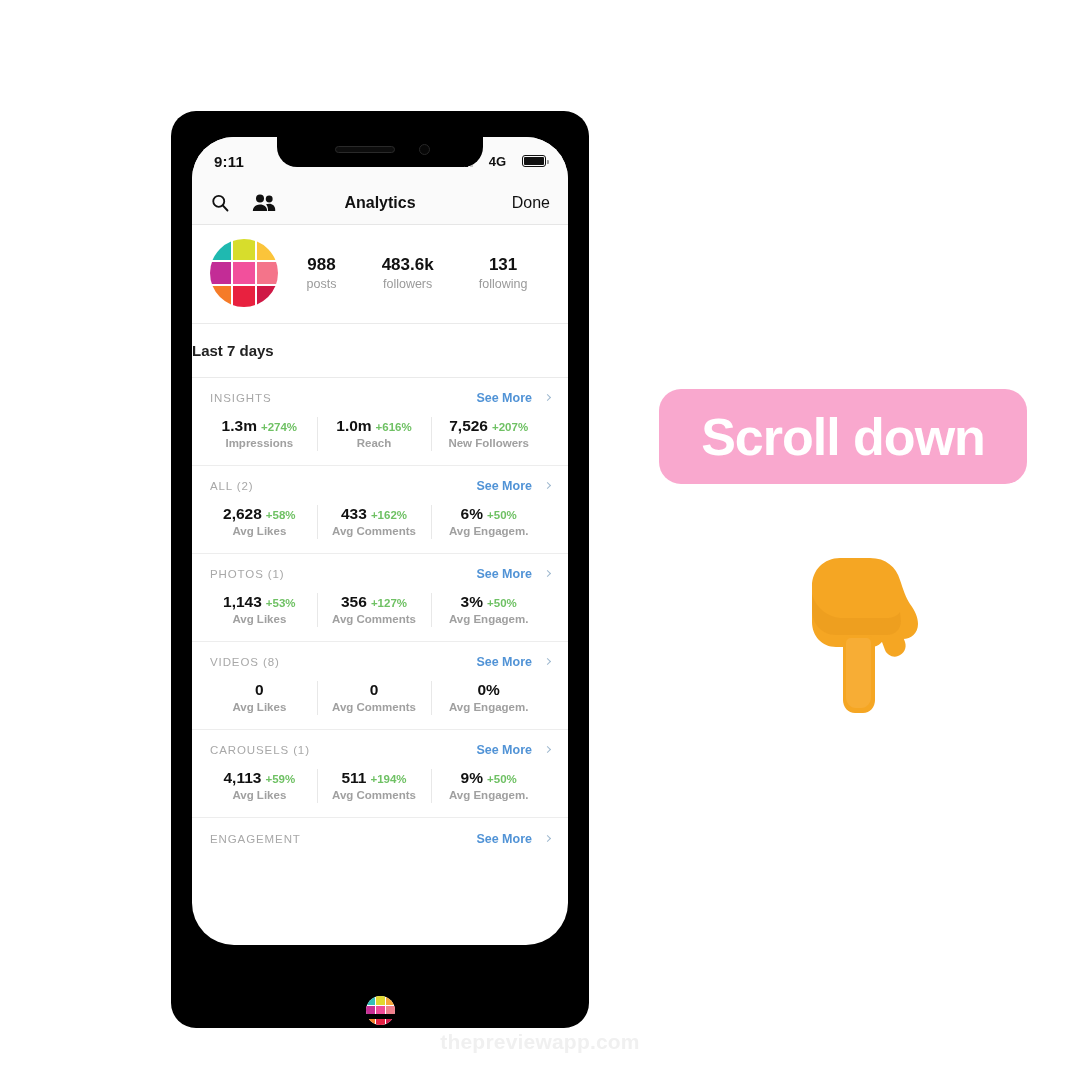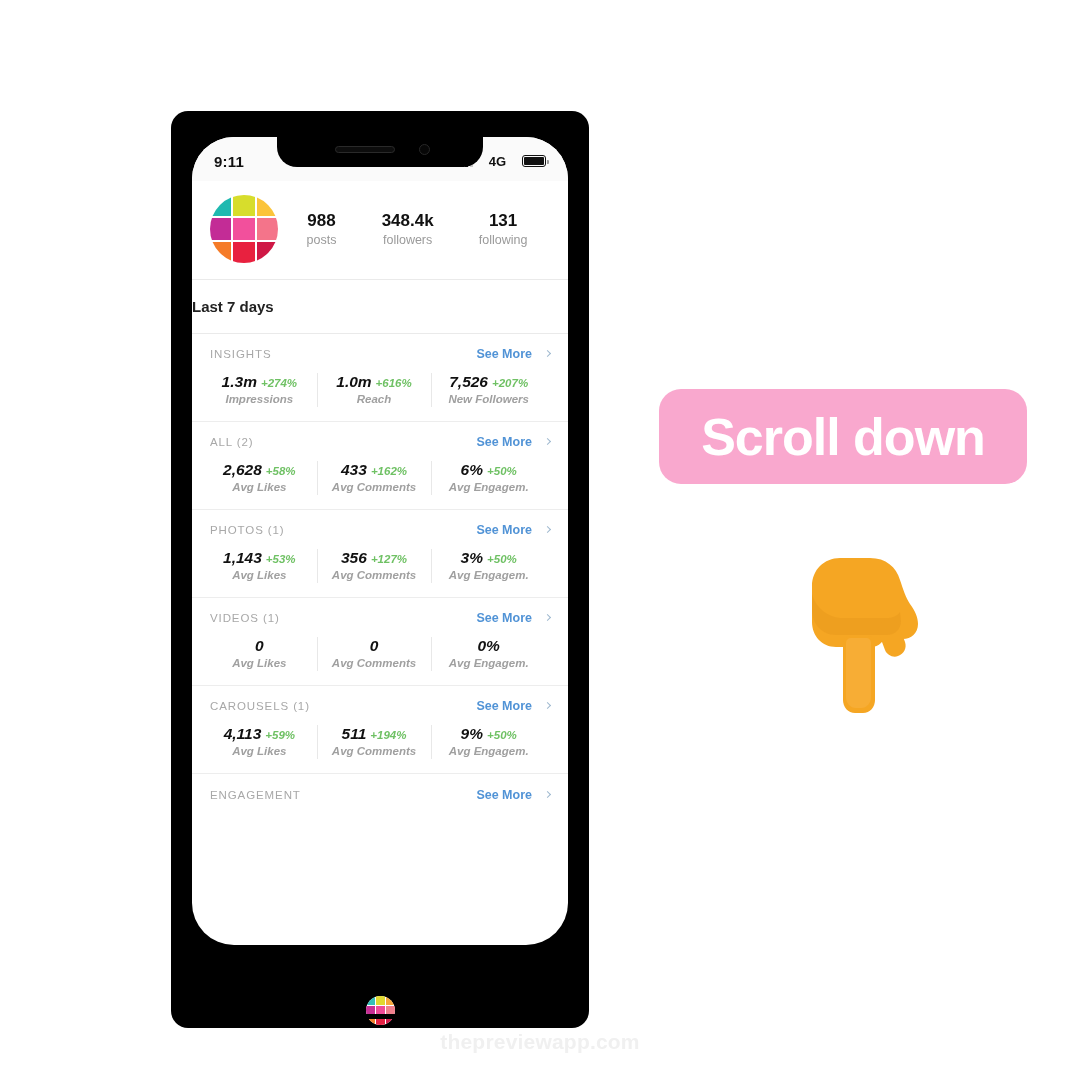--- a/index.html
+++ b/index.html
@@ -10,21 +10,21 @@
     overflow: hidden;
   }
   .stage { position: relative; width: 1080px; height: 1080px; background: #fff; }
 
   
   .phone {
     position: absolute;
     left: 172px; top: 112px;
     width: 416px; height: 915px;
     background: #000;
-    border-radius: 16px;
+    border-radius: 24px;
     box-shadow: 0 0 0 1px #000;
   }
   .screen {
     position: absolute;
     left: 20px; top: 25px;
     width: 376px; height: 808px;
     background: #ffffff;
     border-radius: 42px;
     overflow: hidden;
   }
@@ -149,21 +149,21 @@
   .see-more {
     margin-left:auto; display:flex; align-items:center; gap:13px;
     font-size: 12.5px; font-weight: bold; color:#5193d6;
   }
   .chev {
     display:inline-block; width:5px; height:5px;
     border-right: 1.3px solid #9fb8cf; border-top: 1.3px solid #9fb8cf;
     transform: rotate(45deg);
     margin-bottom: 1px;
   }
-  .metrics { display:flex; padding: 6px 22px 0 10px; font-style: italic; }
+  .metrics { display:flex; padding: 6px 22px 0 10px; }
   .metric { flex:1; text-align:center; position:relative; padding: 2px 2px 4px 2px; }
   .metric + .metric::before {
     content:""; position:absolute; left:0; top: 2px; bottom: 2px;
     width:1px; background:#e8e8e8;
   }
   .m-top { display:flex; align-items:baseline; justify-content:center; gap:4px; white-space:nowrap; }
   .m-val { font-size: 15.5px; font-weight: bold; color:#111; }
   .m-delta { font-size: 11.5px; font-weight: bold; color:#6fc164; }
   .m-lbl { font-size: 11.5px; color:#a0a0a0; font-weight: bold; margin-top: 2px; }
 
@@ -235,40 +235,60 @@
               <i></i>
               <i></i>
             </div>
           <div class="sb-net">4G</div>
           <div class="battery">
               <span></span>
             </div>
         </div>
       </div>
 
+      <div class="navbar">
+        <div class="nav-left">
+          <span>
+            <svg class="icon-search" viewBox="0 0 24 24" fill="none" stroke="#111" stroke-width="2.2" stroke-linecap="round">
+              <circle cx="10.5" cy="10" r="6.6"></circle>
+                <line x1="15.4" y1="15" x2="21" y2="21"></line>
+            </svg>
+          </span>
+          <span>
+            <svg class="icon-people" viewBox="0 0 30 24" fill="#111">
+              <circle cx="10" cy="6.5" r="5"></circle>
+              <circle cx="21.5" cy="7" r="4.3"></circle>
+              <path d="M1 22c0-5 4-8.2 9-8.2s9 3.2 9 8.2z"></path>
+              <path d="M17.6 13.6c1.2-.5 2.5-.8 3.9-.8 4.2 0 7.5 2.8 7.5 7.2V22H20v-1.5c0-2.7-.9-5-2.4-6.9z"></path>
+            </svg>
+          </span>
+        </div>
+        <div class="nav-title">Analytics</div>
+        <div class="nav-done">Done</div>
+      </div>
 
       <div class="profile">
         <div class="avatar" id="avatar">
             <div style="background: rgb(31, 185, 176);"></div>
             <div style="background: rgb(215, 221, 44);"></div>
             <div style="background: rgb(251, 196, 58);"></div>
             <div style="background: rgb(195, 44, 150);"></div>
             <div style="background: rgb(242, 80, 156);"></div>
             <div style="background: rgb(244, 116, 138);"></div>
             <div style="background: rgb(245, 123, 40);"></div>
             <div style="background: rgb(232, 33, 63);"></div>
             <div style="background: rgb(207, 24, 69);"></div>
           </div>
         <div class="pstats">
           <div class="pstat">
             <div class="num">988</div>
             <div class="lbl">posts</div>
           </div>
           <div class="pstat">
-            <div class="num">348.4k</div>
+            <div class="num">483.6k</div>
             <div class="lbl">followers</div>
           </div>
           <div class="pstat">
             <div class="num">131</div>
             <div class="lbl">following</div>
           </div>
         </div>
       </div>
 
       <div class="range">
@@ -367,21 +387,21 @@
                 <div class="m-top">
                   <span class="m-val">3%</span>
                   <span class="m-delta">+50%</span>
                 </div>
                 <div class="m-lbl">Avg Engagem.</div>
               </div>
             </div>
           </div>
           <div class="section">
             <div class="sec-head">
-              <div class="sec-title">VIDEOS (1)</div>
+              <div class="sec-title">VIDEOS (8)</div>
               <div class="see-more">
                 <span>See More</span>
                 <span class="chev"></span>
               </div>
             </div>
             <div class="metrics">
               <div class="metric">
                 <div class="m-top">
                   <span class="m-val">0</span>
                 </div>

